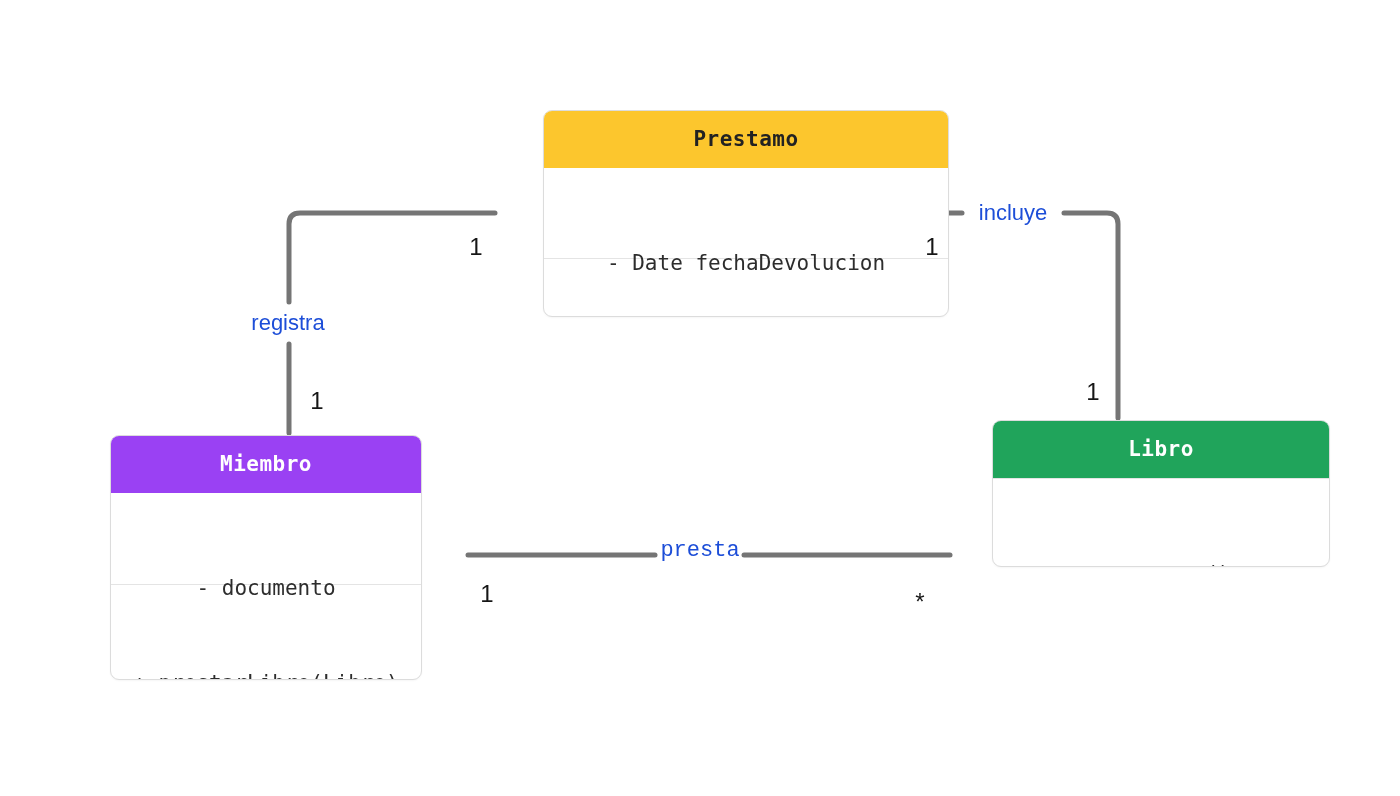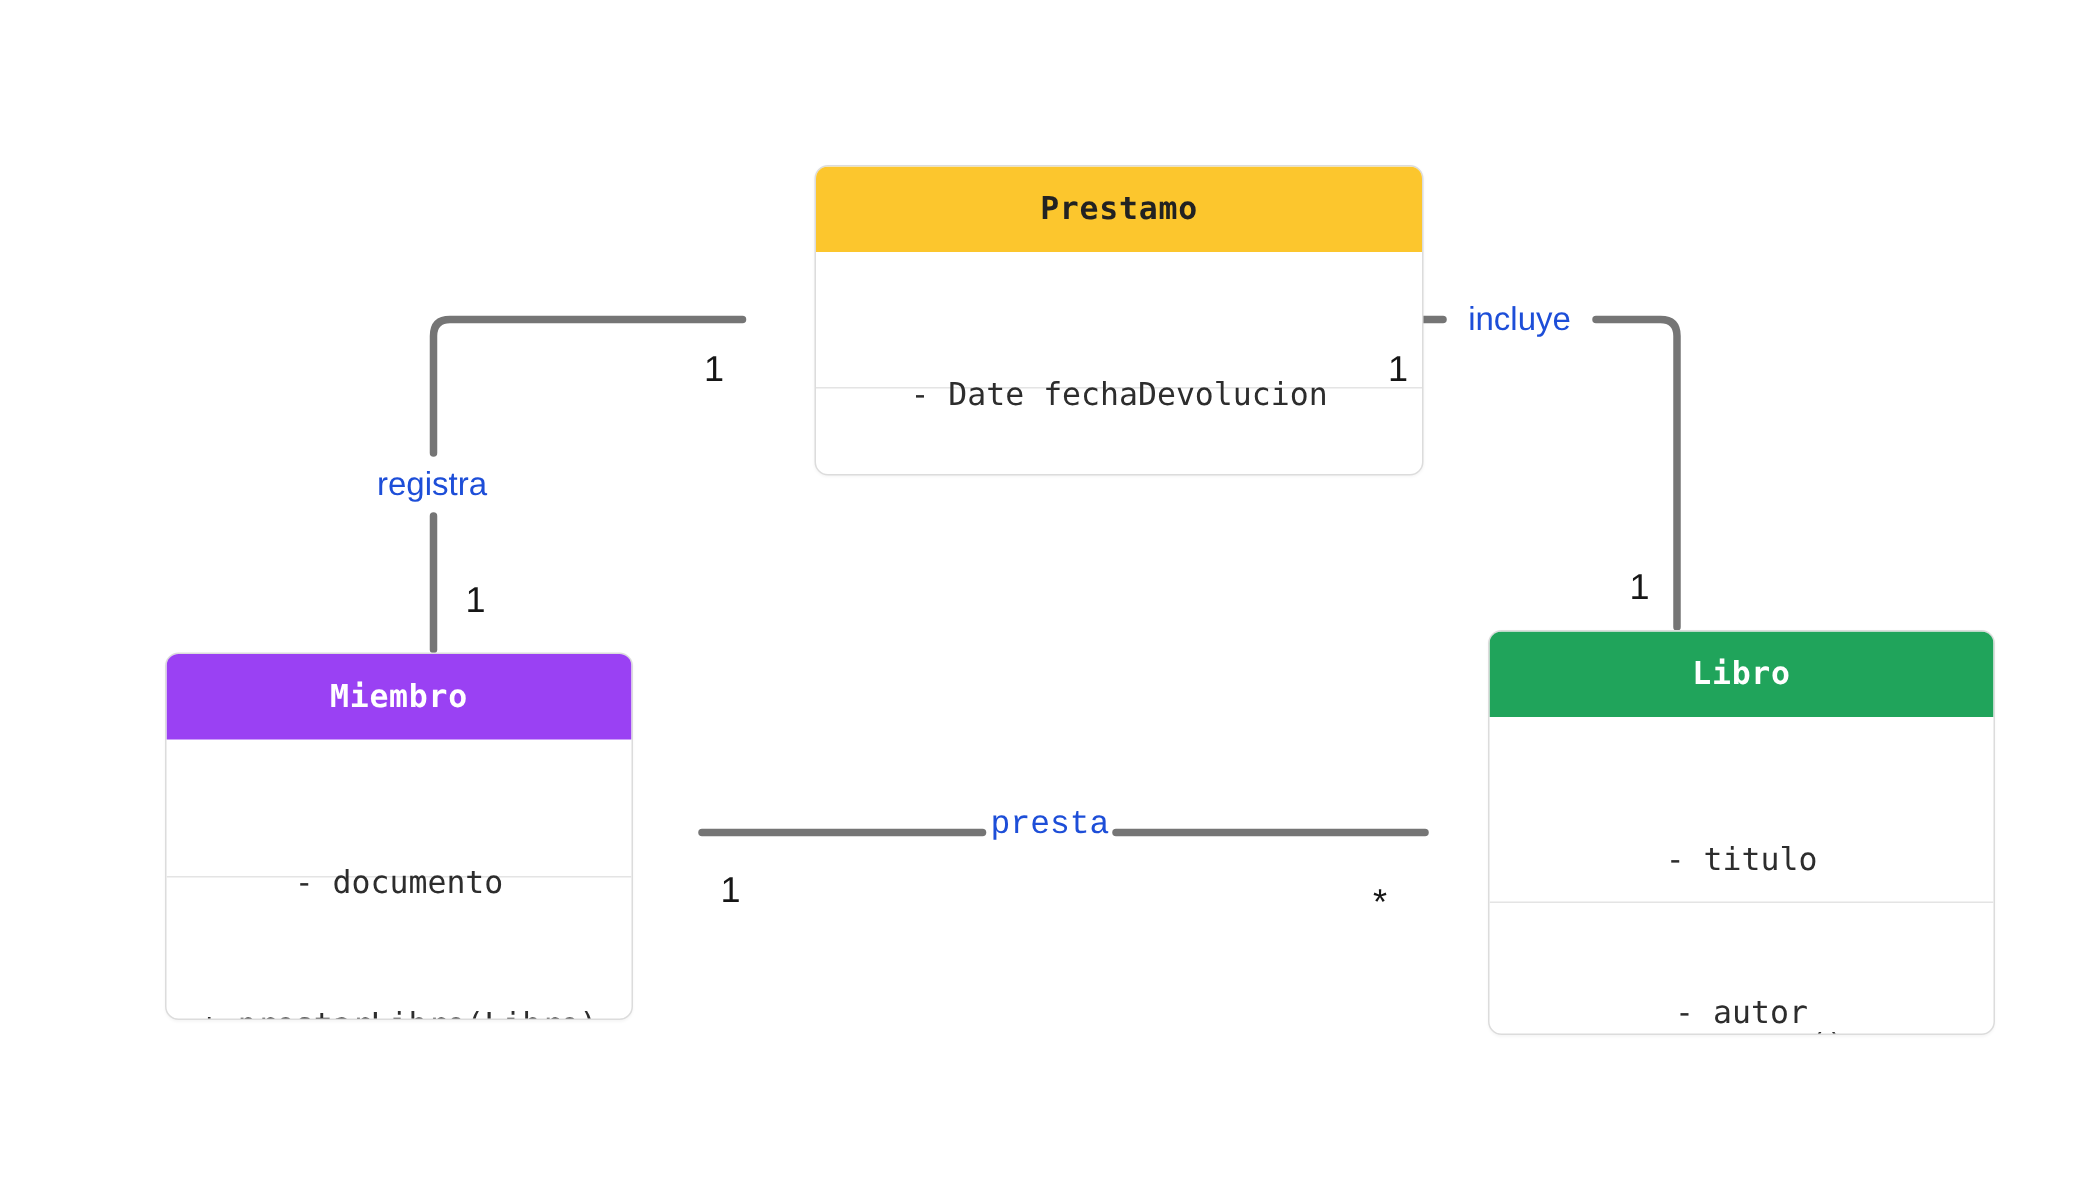--- a/index.html
+++ b/index.html
@@ -109,25 +109,20 @@
       <div>- nombre</div>
     </div>
     <div class="uml-section with-divider" style="height:95px; padding-top:13px;">
       <div>+ prestarLibro(Libro)</div>
       
     </div>
   </div>
 
   <div class="uml-class" style="left:952px; top:420px; width:338px;margin-left:40px;">
     <div class="uml-header" style="background-color: rgb(32, 164, 91); color: rgb(255, 255, 255);">Libro</div>
-    <div class="uml-section" style="height:123px;">
-      <div>- titulo</div>
-      <div>- autor</div>
-      
-    </div>
     <div class="uml-section with-divider" style="height:88px;">
       <div>+ prestar()</div>
       
     </div>
   </div>
 
   <span class="edge-label" style="left:288px; top:323px;">registra</span>
   <span class="edge-label" style="left:1013px; top:213px;">incluye</span>
   <span class="edge-label" style="left:700px; top:550px;font-family:Liberation Mono, monospace;">presta</span>
 

